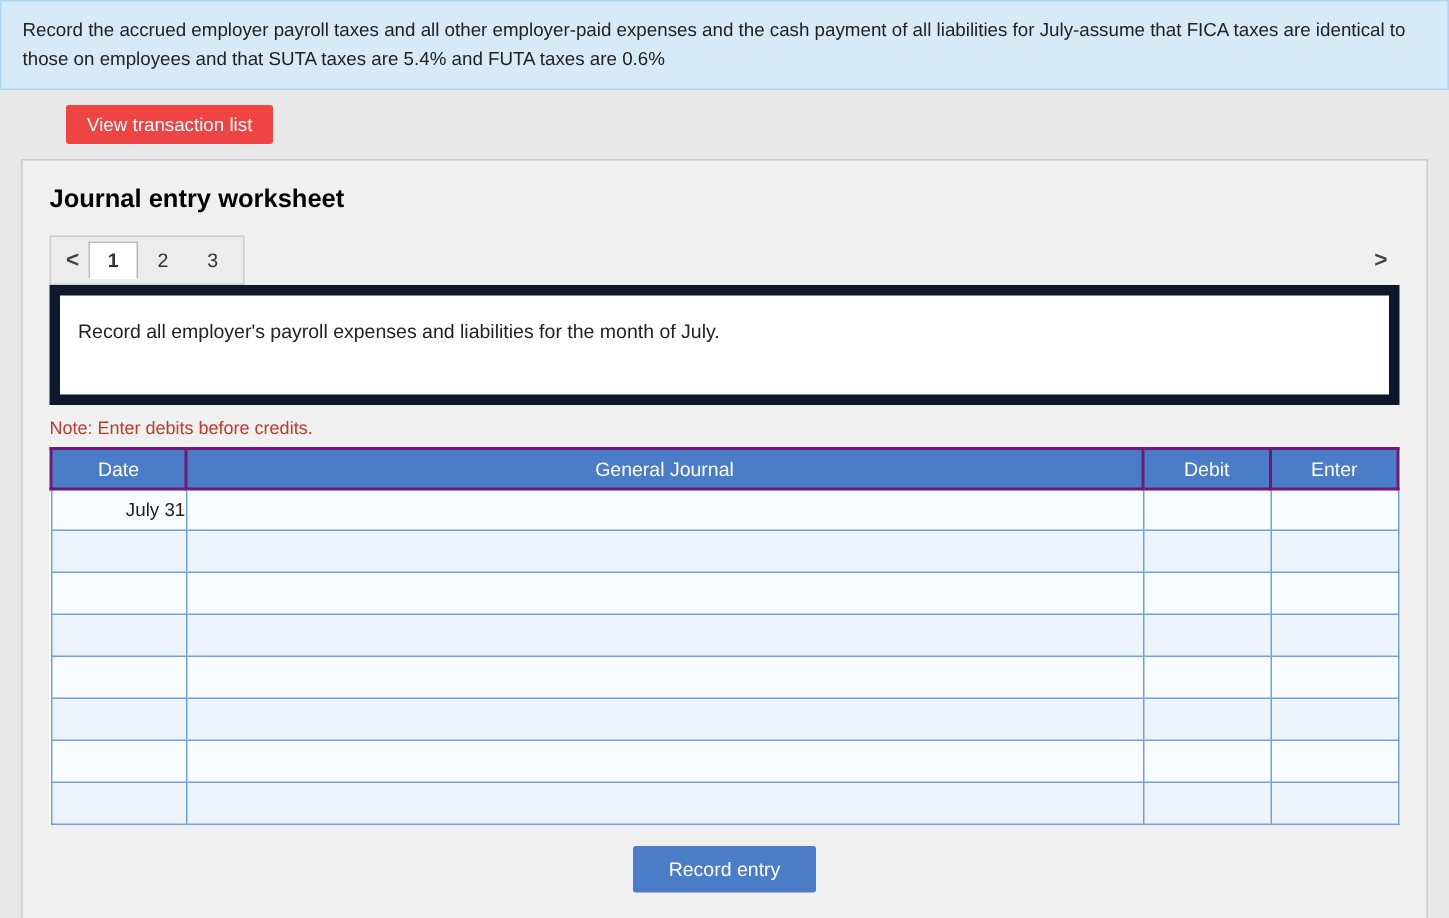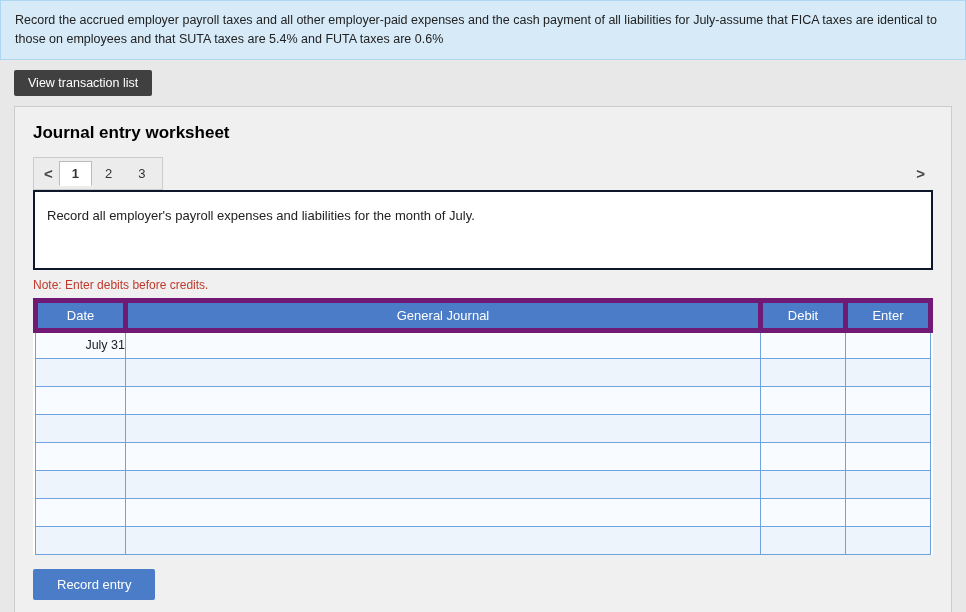--- a/index.html
+++ b/index.html
@@ -19,27 +19,28 @@
       line-height: 1.5;
       color: #222;
     }
 
     .toolbar {
       padding: 10px 14px;
       background: #e8e8e8;
     }
 
     .btn-view-transaction {
-      background: #404040;
+      background: #ef4444;
       color: white;
       border: none;
       padding: 6px 14px;
       font-size: 12.5px;
       cursor: pointer;
       border-radius: 2px;
+      margin-left: 30px;
     }
 
     .worksheet-container {
       background: #f0f0f0;
       border: 1px solid #ccc;
       margin: 0 14px 14px 14px;
       padding: 16px 18px 18px 18px;
     }
 
     .worksheet-title {
@@ -83,21 +84,21 @@
 
     .tab-row-inner {
       display: flex;
       align-items: center;
       border: 1px solid #ccc;
       background: #ececec;
       padding: 3px 4px;
     }
 
     .instruction-box {
-      border: 2px solid #0f172a;
+      border: 7px solid #0f172a;
       background: white;
       padding: 14px 12px;
       margin-top: 0;
       min-height: 80px;
       font-size: 13px;
       color: #222;
       line-height: 1.5;
     }
 
     .note-text {
@@ -113,21 +114,21 @@
       background: white;
     }
 
     .journal-table th {
       background: #4a7cc7;
       color: white;
       text-align: center;
       padding: 5px 8px;
       font-size: 13px;
       font-weight: normal;
-      border: 5px solid #701a75;
+      border: 2px solid #701a75;
     }
 
     .journal-table th.date-col { width: 90px; }
     .journal-table th.journal-col { width: auto; }
     .journal-table th.debit-col { width: 85px; }
     .journal-table th.credit-col { width: 85px; }
 
     .journal-table td {
       border: 1px solid #6fa3e0;
       padding: 0;
@@ -157,20 +158,21 @@
     }
     .journal-table tbody tr:nth-child(even) td {
       background: #eef4fc;
     }
 
     .action-buttons {
       display: flex;
       gap: 26px;
       margin-top: 14px;
       align-items: center;
+      justify-content: center;
     }
 
     .btn-action {
       background: #4a7cc7;
       color: white;
       border: none;
       padding: 8px 24px;
       font-size: 13px;
       cursor: pointer;
       border-radius: 2px;

